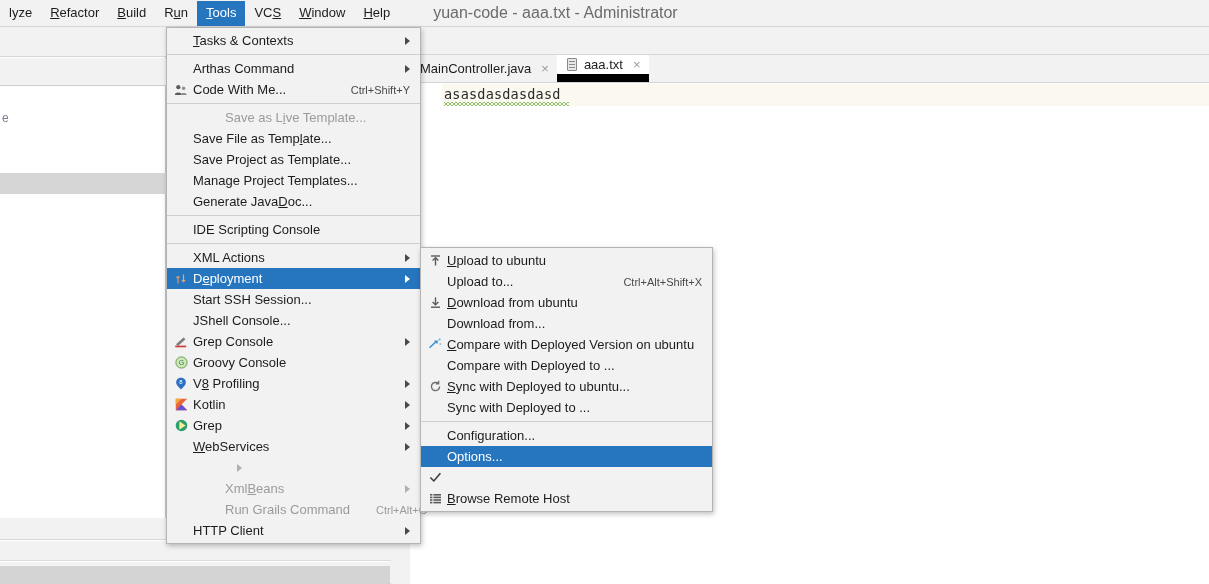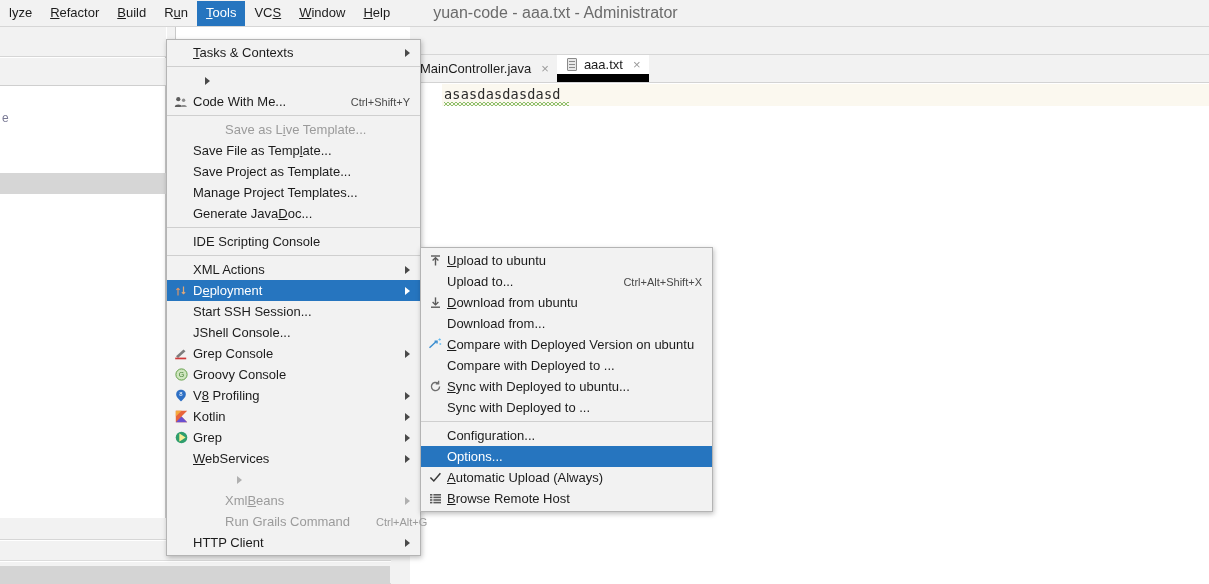--- a/index.html
+++ b/index.html
@@ -131,21 +131,21 @@
   .mi-arrow {
     width:0; height:0; margin-left:14px;
     border-top:4px solid transparent; border-bottom:4px solid transparent;
     border-left:5px solid #4a4a4a;
   }
   .menu-item.sel .mi-arrow { border-left-color:#ffffff; }
   .menu-item.disabled .mi-arrow { border-left-color:#b0b0b0; }
   .menu-sep { height:1px; background:#cfcfcf; margin:3px 0; }
   .ul { text-decoration: underline; }
 
-  #tools-menu { left:166px; top:27px; width:255px;margin-top:12px; }
+  #tools-menu { left:166px; top:27px; width:255px; }
   #deploy-menu { left:420px; top:247px; width:293px; }
 
   
   .mi-icon svg { display:block; }
 </style>
 </head>
 <body>
 
 <div id="root">
 
@@ -224,20 +224,21 @@
 
     <div class="menu-item">
       <span class="mi-icon"></span>
       <span class="mi-label"><span class="ul">T</span>asks &amp; Contexts</span>
       <span class="mi-arrow"></span>
     </div>
     <div class="menu-sep"></div>
 
     <div class="menu-item">
       <span class="mi-icon"></span>
+      <span class="mi-label">Arthas Command</span>
       <span class="mi-arrow"></span>
     </div>
     <div class="menu-item">
       <span class="mi-icon">
         <svg width="14" height="12" viewBox="0 0 14 12">
           <circle cx="4.3" cy="3.2" r="2.1" fill="#5c5c5c"></circle>
           <path d="M0.8 11 C0.8 7.8 7.8 7.8 7.8 11 Z" fill="#5c5c5c"></path>
           <circle cx="9.6" cy="4.2" r="1.7" fill="#8d8d8d"></circle>
           <path d="M6.6 11 C6.6 8.4 12.8 8.4 12.8 11 Z" fill="#8d8d8d"></path>
         </svg>
@@ -443,21 +444,20 @@
     <div class="menu-item sel">
       <span class="mi-icon"></span>
       <span class="mi-label">Options...</span>
     </div>
     <div class="menu-item">
       <span class="mi-icon">
         <svg width="13" height="11" viewBox="0 0 13 11">
           <path d="M1.4 5.4 L4.8 9 L11.4 1.2" fill="none" stroke="#3a3a3a" stroke-width="1.5"></path>
         </svg>
       </span>
-      <span class="mi-label"><span class="ul">A</span>utomatic Upload (Always)</span>
     </div>
     <div class="menu-item">
       <span class="mi-icon">
         <svg width="13" height="12" viewBox="0 0 13 12">
           <rect x="1" y="1" width="2.4" height="1.6" fill="#5a5a5a"></rect>
           <rect x="4.4" y="1" width="7.6" height="1.6" fill="#5a5a5a"></rect>
           <rect x="1" y="3.6" width="2.4" height="1.6" fill="#5a5a5a"></rect>
           <rect x="4.4" y="3.6" width="7.6" height="1.6" fill="#5a5a5a"></rect>
           <rect x="1" y="6.2" width="2.4" height="1.6" fill="#5a5a5a"></rect>
           <rect x="4.4" y="6.2" width="7.6" height="1.6" fill="#5a5a5a"></rect>

